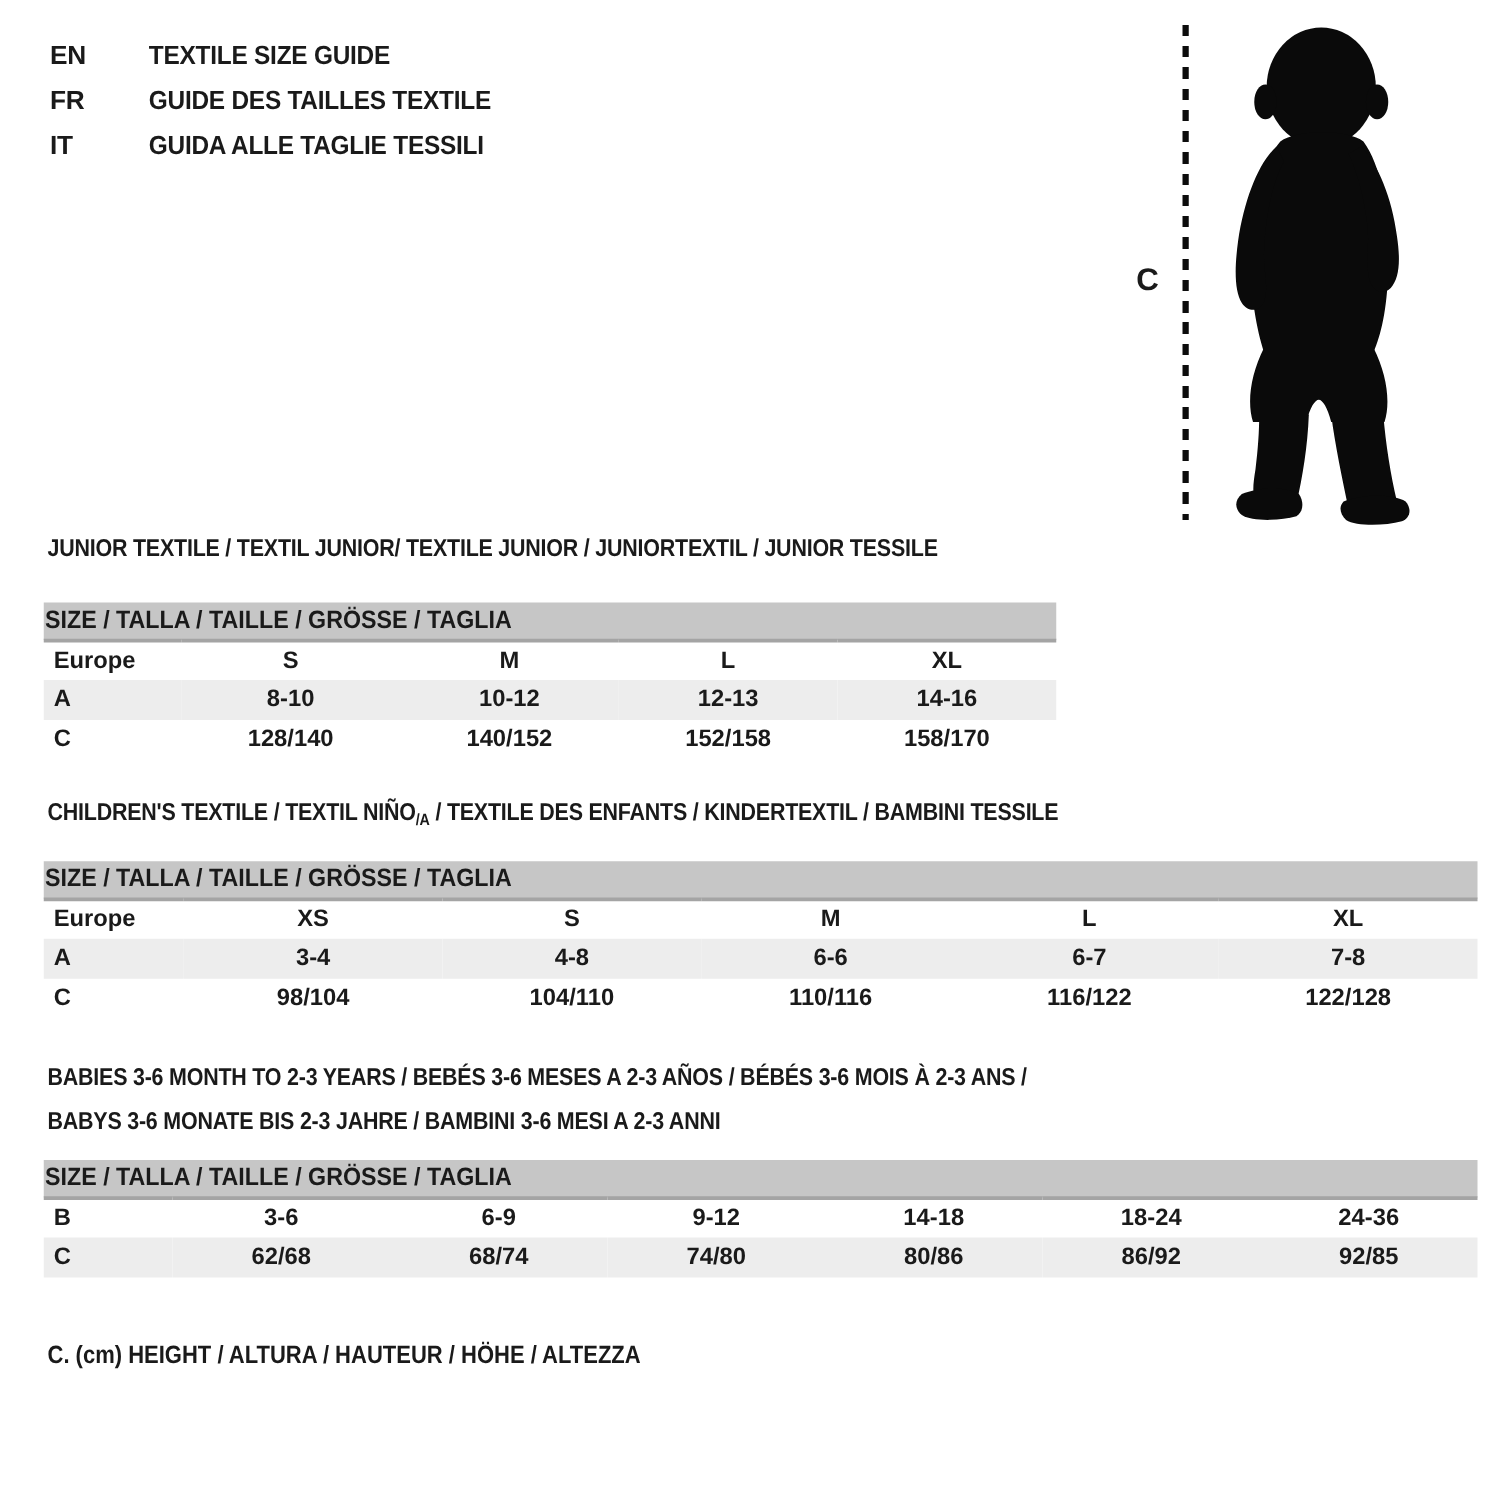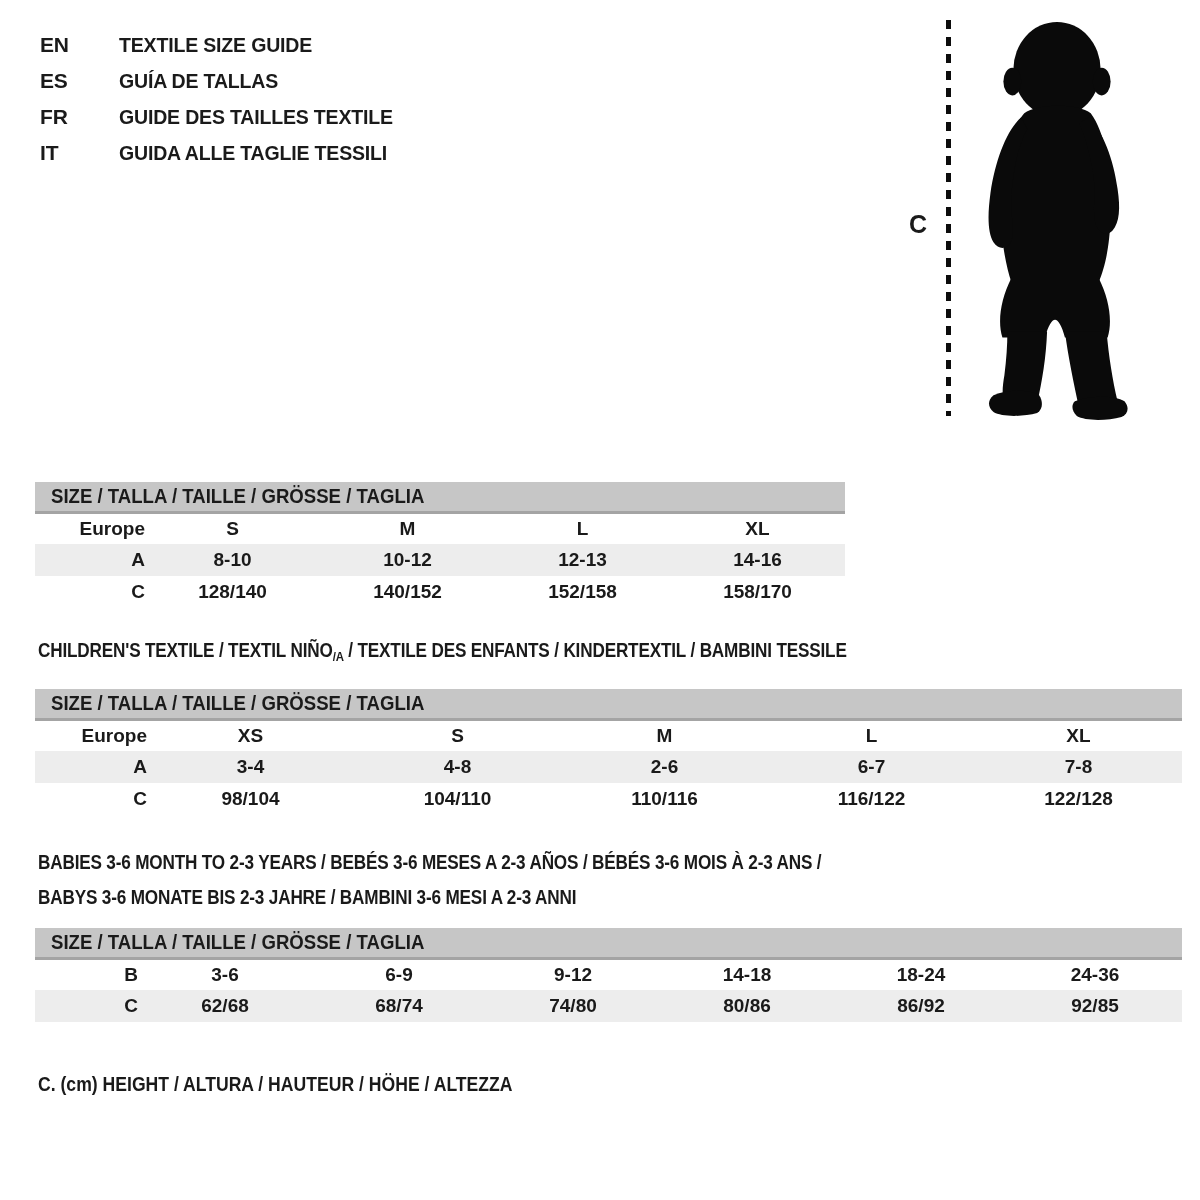--- a/index.html
+++ b/index.html
@@ -32,24 +32,24 @@
   
   .section-title { position:absolute; left:38px; font-size:19.5px; letter-spacing:-0.2px; }
   #junior-title { top:428px; }
   #children-title { top:639px; }
   #babies-title { top:845px; line-height:35px; }
   .sub-a { font-size:13px; vertical-align:-4px; }
 
   
   .size-table { position:absolute; border-collapse:collapse; table-layout:fixed; font-size:19px; }
   .size-table td { height:32px; text-align:center; vertical-align:middle; padding:0; }
-  .size-table td.lbl { text-align:right; padding-left:8px; }
+  .size-table td.lbl { text-align:left; padding-left:8px; }
   .bar-row td {
     background:#c6c6c6; border-bottom:3px solid #a4a4a4;
-    text-align:left; padding-left:16px; height:30px; font-size:20px;
+    text-align:left; padding-left:1px; height:30px; font-size:20px;
   }
   tr.alt td { background:#ededed; }
   #junior-table { left:35px; top:482px; width:810px; }
   #children-table { left:35px; top:689px; width:1147px; }
   #babies-table { left:35px; top:928px; width:1147px; }
   .label-col-j { width:110px; }
   .label-col-c { width:112px; }
   .label-col-b { width:103px; }
 
   
@@ -58,24 +58,20 @@
 </style>
 </head>
 <body>
 
 <div class="page">
 
   <div class="lang-list">
     <div class="lang-row">
       <span class="lang-code">EN</span>
       <span class="cx93">TEXTILE SIZE GUIDE</span>
-    </div>
-    <div class="lang-row">
-      <span class="lang-code">ES</span>
-      <span class="cx93">GUÍA DE TALLAS</span>
     </div>
     <div class="lang-row">
       <span class="lang-code">FR</span>
       <span class="cx93">GUIDE DES TAILLES TEXTILE</span>
     </div>
     <div class="lang-row">
       <span class="lang-code">IT</span>
       <span class="cx93">GUIDA ALLE TAGLIE TESSILI</span>
     </div>
   </div>
@@ -91,20 +87,23 @@
       <path d="M54,100 C40,112 28,142 23,176 C20,198 20,216 26,226 C32,235 43,233 45,221 C47,209 43,198 44,182 C45,158 50,130 60,112 Z"></path>
       <path d="M122,100 C136,114 147,142 151,172 C154,192 153,206 146,214 C139,221 130,216 128,204 C126,190 129,178 127,162 C124,138 118,118 112,106 Z"></path>
       <path d="M44,262 L132,262 C143,284 146,306 141,322 L98,322 C95,310 91,304 88,304 C85,304 81,310 78,322 L35,322 C30,306 33,284 44,262 Z"></path>
       <path d="M40,316 L80,316 C79,342 75,366 70,388 L38,388 C34,382 35,372 37,360 C39,344 40,330 40,316 Z"></path>
       <path d="M98,316 L140,316 C142,340 146,365 151,386 L112,392 C107,368 101,340 98,316 Z"></path>
       <path d="M26,380 C40,374 62,374 72,380 C76,386 76,394 70,398 C55,402 34,402 26,397 C20,392 20,385 26,380 Z"></path>
       <path d="M108,386 C124,380 148,380 158,386 C163,392 162,399 155,402 C140,406 118,406 110,401 C105,396 104,390 108,386 Z"></path>
     </g>
   </svg>
 
+  <div class="section-title" id="junior-title">
+    <span class="cx88">JUNIOR TEXTILE / TEXTIL JUNIOR/ TEXTILE JUNIOR / JUNIORTEXTIL / JUNIOR TESSILE</span>
+  </div>
   <table class="size-table" id="junior-table">
     <colgroup>
         <col class="label-col-j">
         <col>
         <col>
         <col>
         <col>
       </colgroup>
     <tbody>
       <tr class="bar-row">
@@ -155,21 +154,21 @@
         <td>XS</td>
         <td>S</td>
         <td>M</td>
         <td>L</td>
         <td>XL</td>
       </tr>
       <tr class="alt">
         <td class="lbl">A</td>
         <td>3-4</td>
         <td>4-8</td>
-        <td>2-6</td>
+        <td>6-6</td>
         <td>6-7</td>
         <td>7-8</td>
       </tr>
       <tr>
         <td class="lbl">C</td>
         <td>98/104</td>
         <td>104/110</td>
         <td>110/116</td>
         <td>116/122</td>
         <td>122/128</td>

